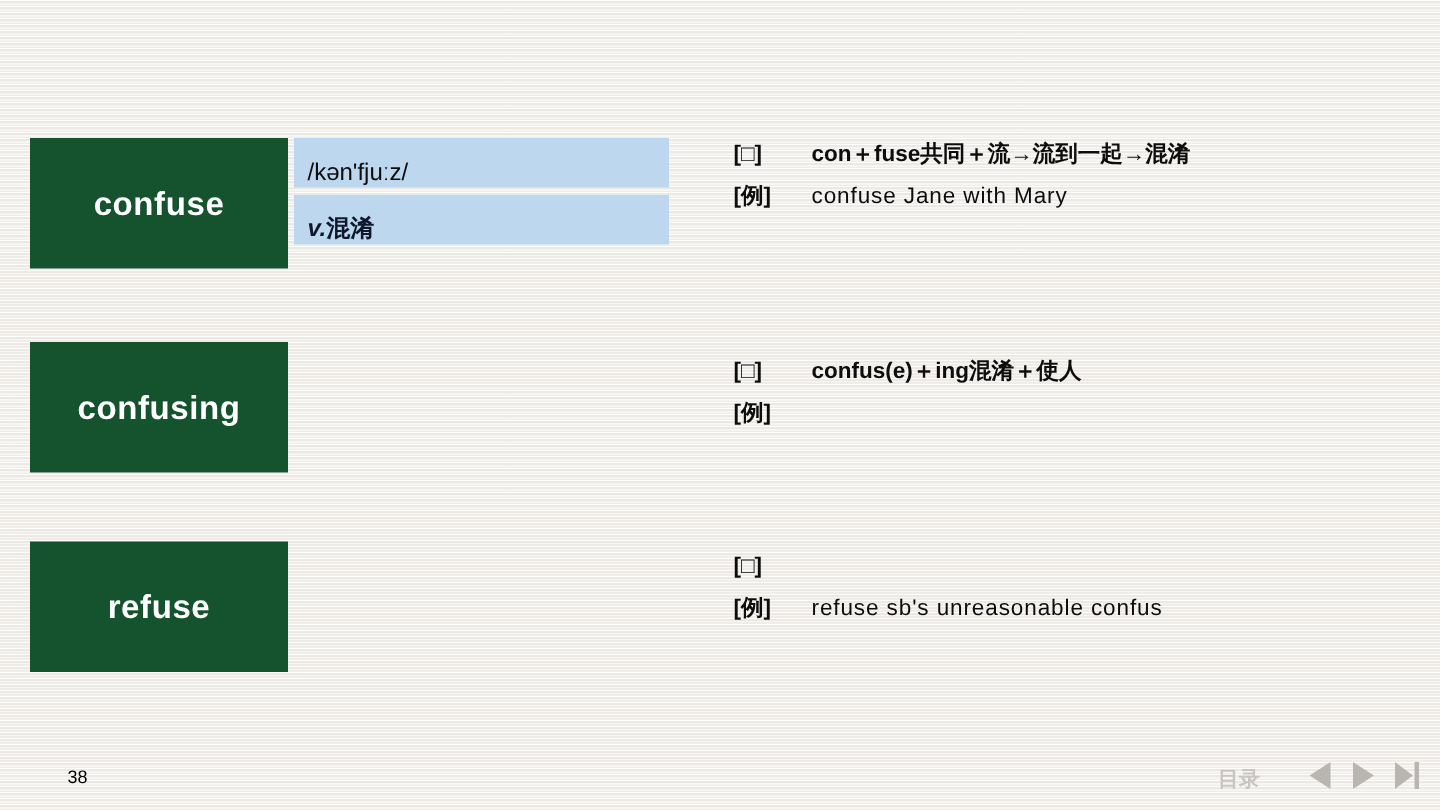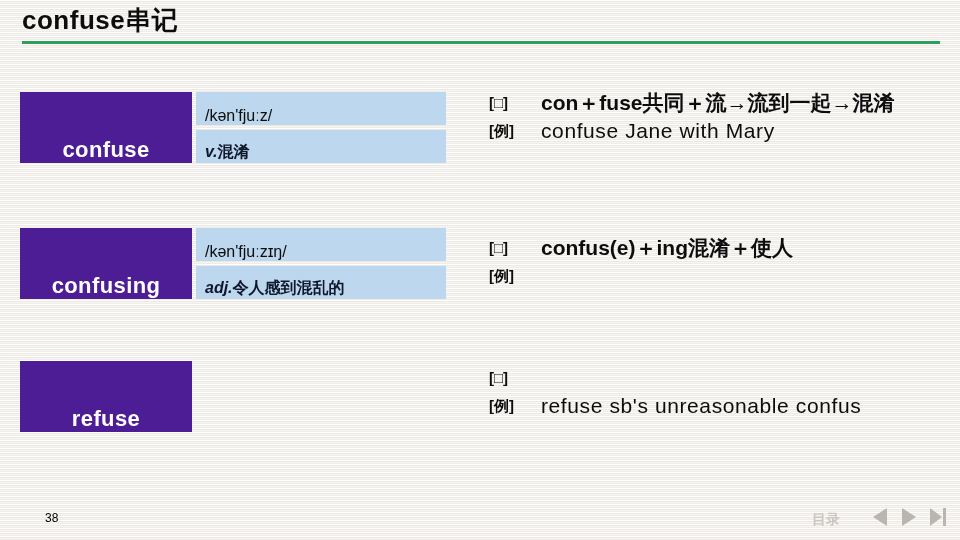--- a/index.html
+++ b/index.html
@@ -62,24 +62,24 @@
   }
   .entry.r0 { top: 92px; }
   .entry.r1 { top: 228px; }
   .entry.r2 { top: 361px; }
 
   .word-box {
     position: absolute;
     left: 20px;
     top: 0;
     width: 172px;
-    height: 71px;
-    background: #4c1d95;
-    display: flex;
-    align-items: flex-end;
+    height: 87px;
+    background: #14532d;
+    display: flex;
+    align-items: center;
     justify-content: center;
   }
   .word-label {
     color: #ffffff;
     font-size: 22px;
     font-weight: bold;
     letter-spacing: 0.4px;
     white-space: nowrap;
   }
 
@@ -130,21 +130,21 @@
     flex: 0 0 auto;
     width: 52px;
     font-size: 15px;
     font-weight: bold;
     color: #0d0d0d;
     line-height: 21px;
     white-space: nowrap;
   }
   .note-body {
     flex: 1 1 auto;
-    font-size: 21px;
+    font-size: 15px;
     color: #0d0d0d;
     line-height: 21px;
     font-weight: bold;
   }
   .note-body.plain {
     font-weight: normal;
     letter-spacing: 0.6px;
   }
 
   
@@ -218,24 +218,20 @@
     height: 18px;
     background: #b9b6b2;
     margin-left: 1px;
   }
 </style>
 </head>
 <body>
 
 <div class="slide">
 
-  <div class="title-block">
-    <div class="title-text">confuse串记</div>
-    <div class="title-rule"></div>
-  </div>
 
   <div class="entry r0">
     <div class="word-box">
       <span class="word-label">confuse</span>
     </div>
     <div class="meta-col">
       <div class="phonetic-box">
         <span class="phonetic-text">/kən'fjuːz/</span>
       </div>
       <div class="meaning-box">
@@ -250,28 +246,20 @@
       <div class="note-line">
         <span class="note-tag">[例]</span>
         <span class="note-body plain">confuse Jane with Mary</span>
       </div>
     </div>
   </div>
 
   <div class="entry r1">
     <div class="word-box">
       <span class="word-label">confusing</span>
-    </div>
-    <div class="meta-col">
-      <div class="phonetic-box">
-        <span class="phonetic-text">/kən'fjuːzɪŋ/</span>
-      </div>
-      <div class="meaning-box">
-        <span class="meaning-text"><span class="pos">adj.</span><span>令人感到混乱的</span></span>
-      </div>
     </div>
     <div class="notes-col">
       <div class="note-line">
         <span class="note-tag">[□]</span>
         <span class="note-body">confus(e)＋ing混淆＋使人</span>
       </div>
       <div class="note-line">
         <span class="note-tag">[例]</span>
       </div>
     </div>

